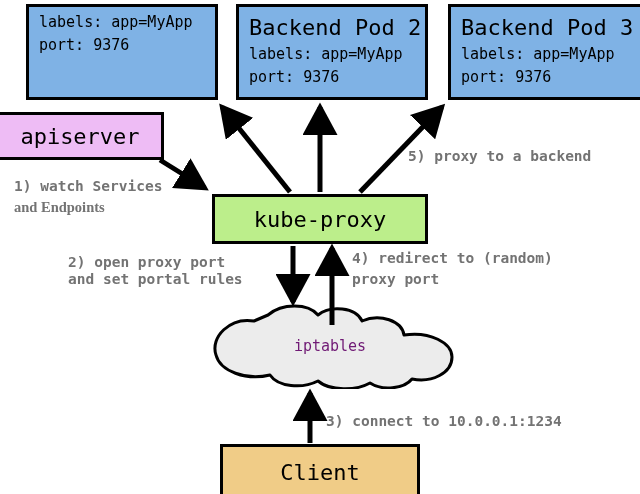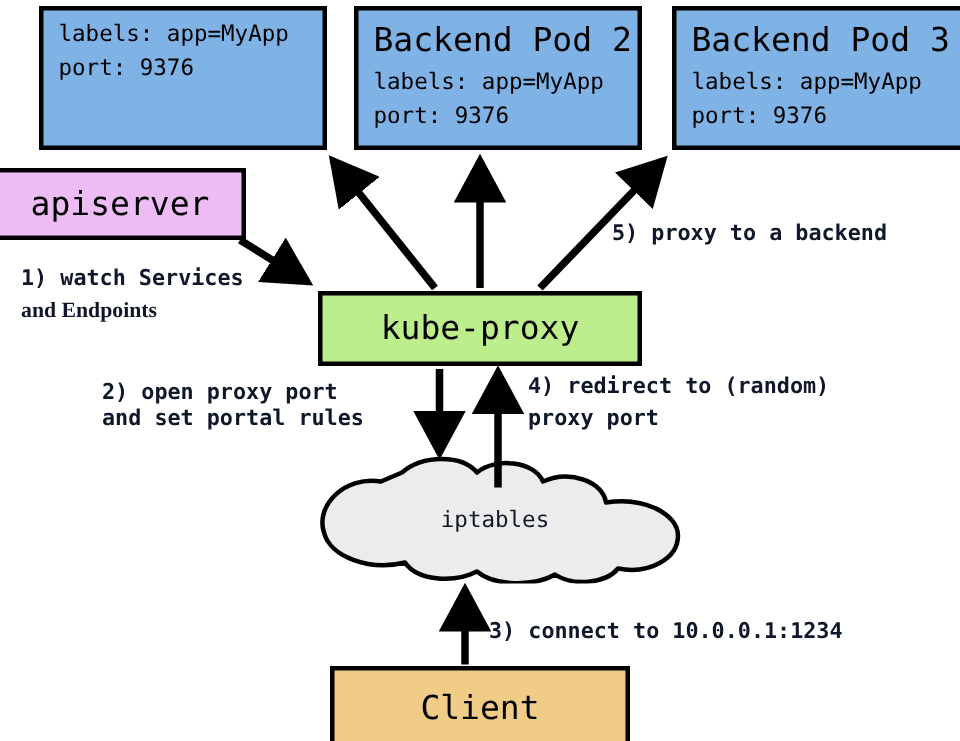--- a/index.html
+++ b/index.html
@@ -78,30 +78,30 @@
     width: 280px;
     height: 86px;
   }
   .cloud-text {
     position: absolute;
     left: 190px;
     top: 337px;
     width: 280px;
     text-align: center;
     font-size: 15px;
-    color: #0f172a;
+    color: #701a75;
     pointer-events: none;
   }
   .step-label {
     position: absolute;
     font-family: "DejaVu Sans Mono", monospace;
     font-size: 14.5px;
     font-weight: bold;
     line-height: 21px;
-    color: #0f172a;
+    color: #737373;
     white-space: pre;
   }
   svg.arrows {
     position: absolute;
     left: 0;
     top: 0;
     width: 640px;
     height: 494px;
     pointer-events: none;
   }

